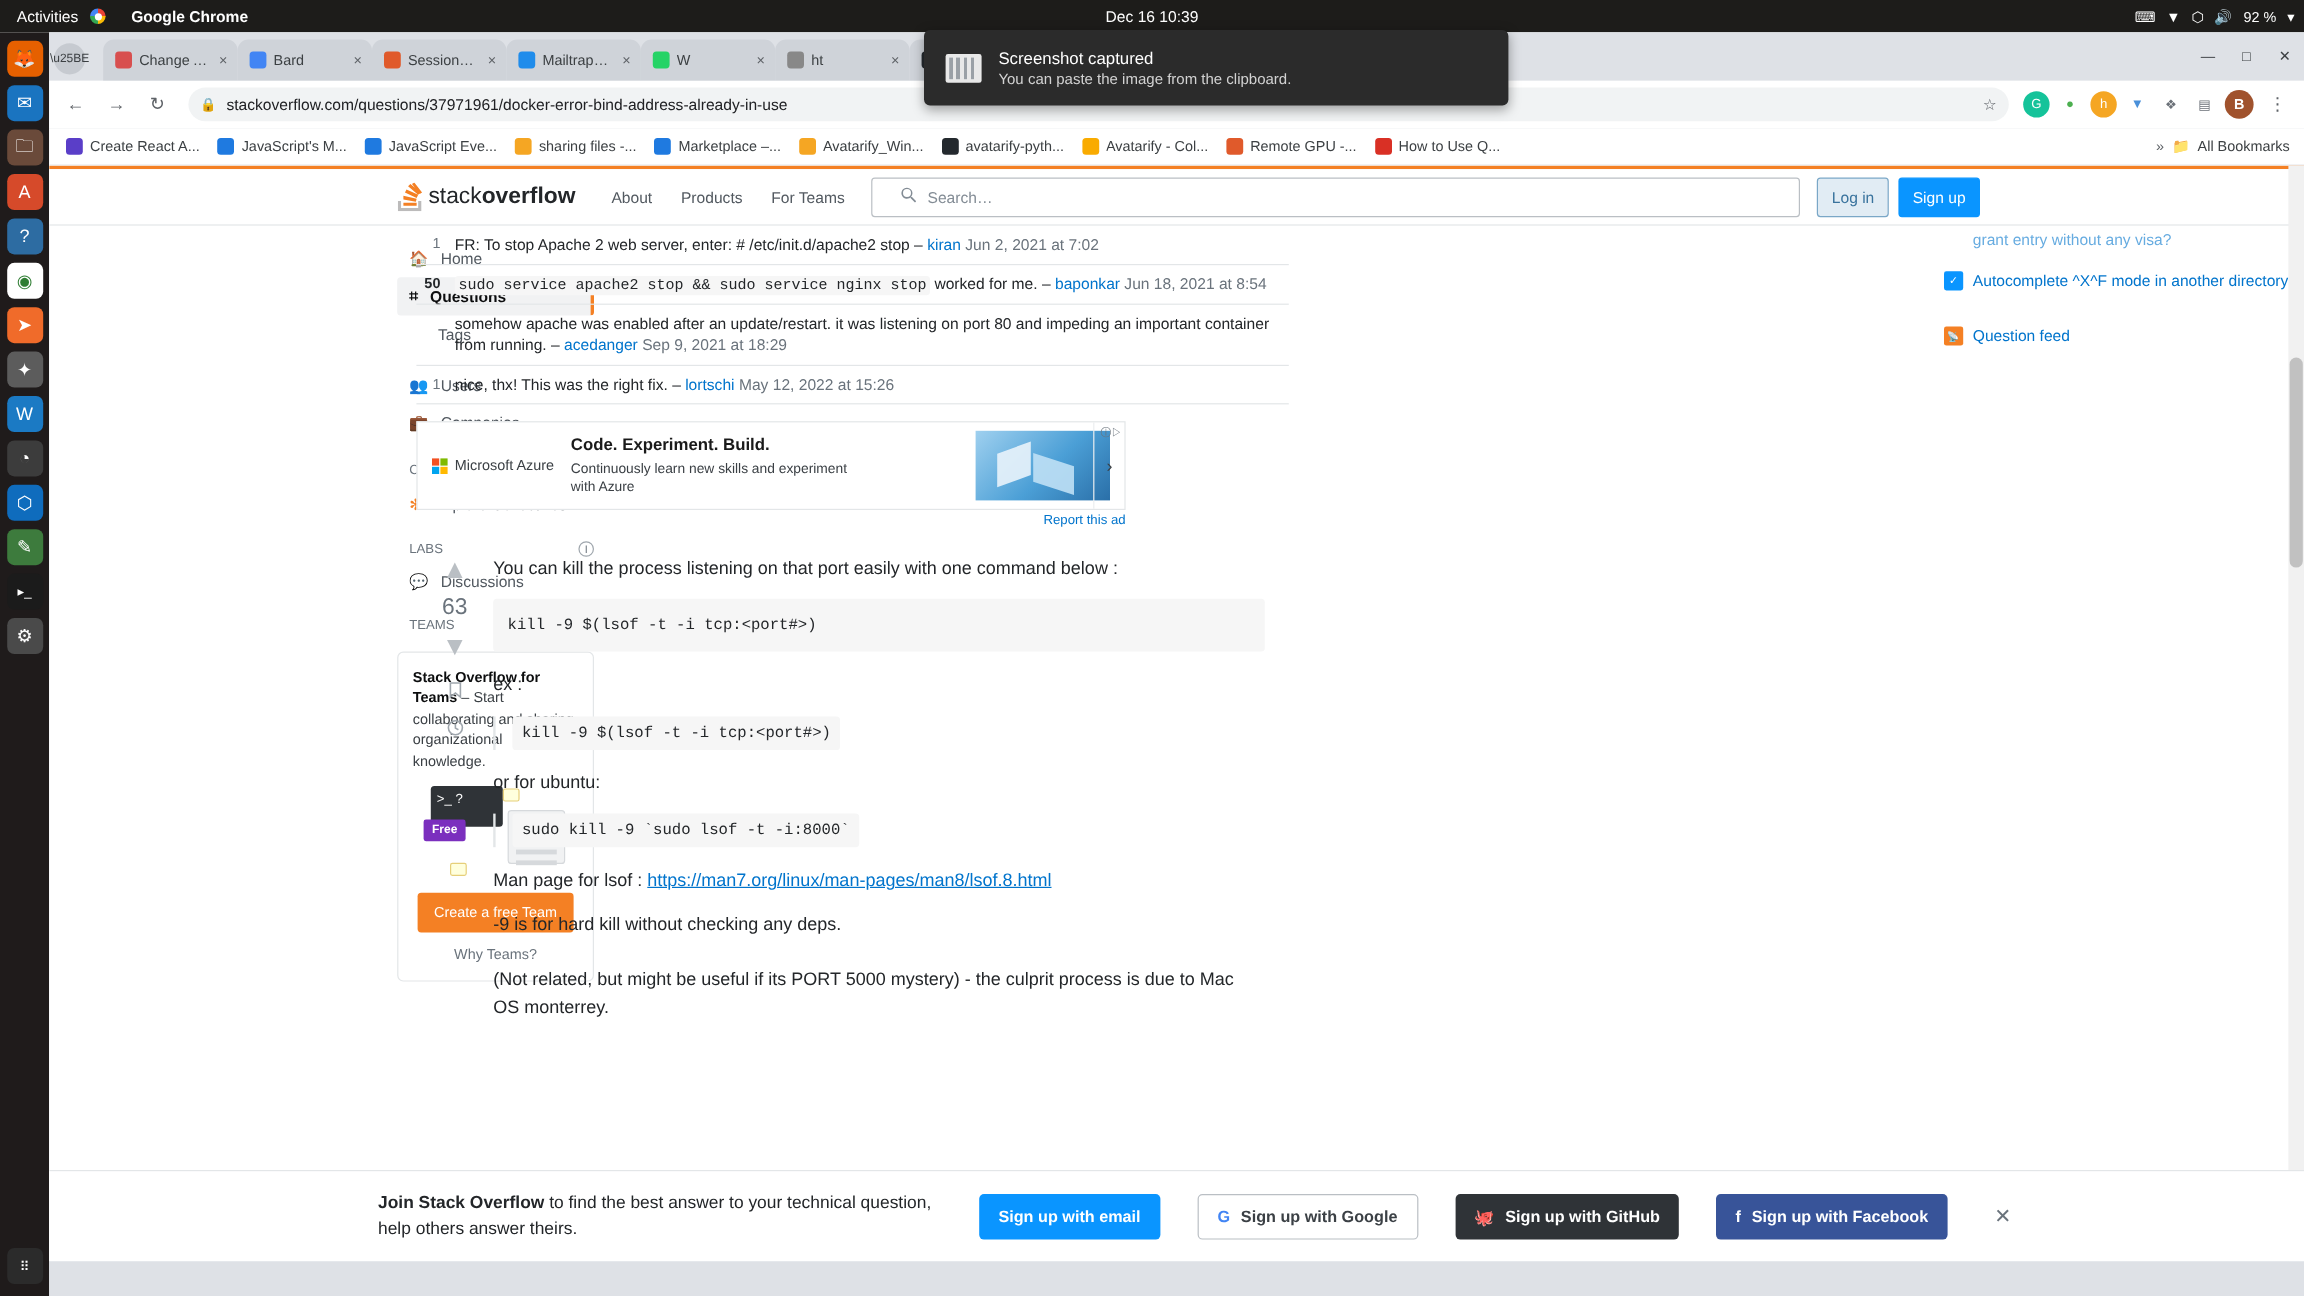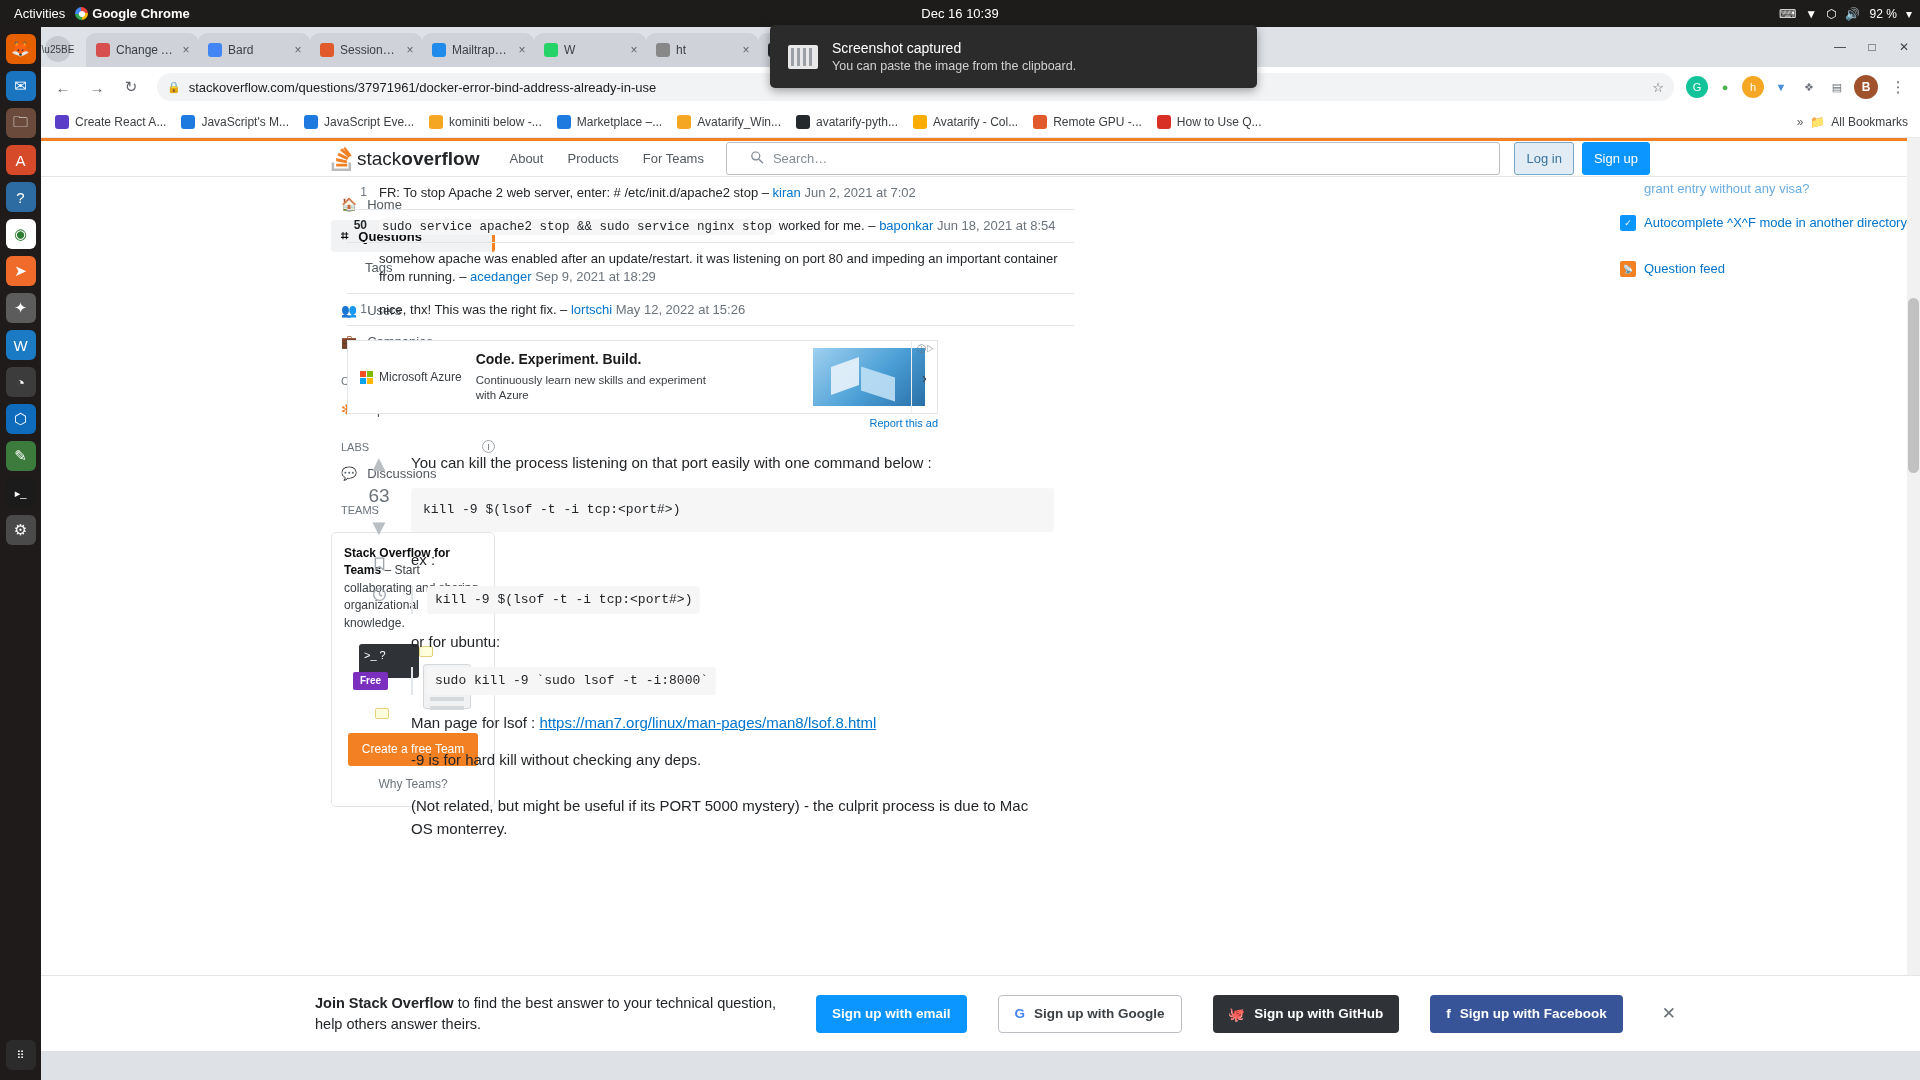--- a/index.html
+++ b/index.html
@@ -11,21 +11,21 @@
     color: #232629;
   }
 
   
   #os-topbar {
     position: absolute; top: 0; left: 0; width: 1920px; height: 27px;
     background: #1d1c1a; color: #ffffff;
     display: flex; align-items: center; font-size: 13px;
   }
   #os-topbar .activities { padding: 0 10px 0 14px; font-size: 13px; }
-  #os-topbar .app-name { display: flex; align-items: center; gap: 4px; font-weight: bold; justify-content: flex-end; }
+  #os-topbar .app-name { display: flex; align-items: center; gap: 21px; font-weight: bold; justify-content: flex-end; }
   #os-topbar .chrome-dot {
     width: 13px; height: 13px; border-radius: 50%;
     background: conic-gradient(#ea4335 0 25%, #fbbc05 25% 50%, #34a853 50% 75%, #4285f4 75% 100%);
     position: relative;
   }
   #os-topbar .chrome-dot:after {
     content: ""; position: absolute; left: 3.5px; top: 3.5px;
     width: 6px; height: 6px; border-radius: 50%; background: #fff;
   }
   #os-topbar .clock {
@@ -137,21 +137,21 @@
   #bm-allbookmarks { display: flex; align-items: center; gap: 6px; padding-right: 4px; }
 
   
   #viewport {
     position: relative; height: 913px; background: #ffffff; overflow: hidden;
   }
   #so-topline { height: 3px; background: #f48024; }
 
   
   #so-header {
-    height: 36px; background: #fff; border-bottom: 1px solid #e3e6e8;
+    height: 47px; background: #fff; border-bottom: 1px solid #e3e6e8;
     display: flex; align-items: center; padding-left: 290px; gap: 0;
   }
   #so-logo { display: flex; align-items: center; gap: 4px; margin-right: 18px; }
   #so-logo .logo-stack {
     width: 22px; height: 24px; position: relative; display: inline-block;
   }
   #so-logo .logo-text { font-size: 19px; color: #232629; }
   #so-logo .logo-text b { font-weight: bold; }
   .so-nav { font-size: 13px; color: #525960; padding: 8px 12px; border-radius: 14px; }
   #so-search {
@@ -455,21 +455,21 @@
     <div class="bm">
       <span class="bm-ico" style="background:#1f7ae0"></span>
       <span class="bm-label">JavaScript's M...</span>
     </div>
     <div class="bm">
       <span class="bm-ico" style="background:#1f7ae0"></span>
       <span class="bm-label">JavaScript Eve...</span>
     </div>
     <div class="bm">
       <span class="bm-ico" style="background:#f5a623"></span>
-      <span class="bm-label">kominiti below -...</span>
+      <span class="bm-label">sharing files -...</span>
     </div>
     <div class="bm">
       <span class="bm-ico" style="background:#1f7ae0"></span>
       <span class="bm-label">Marketplace –...</span>
     </div>
     <div class="bm">
       <span class="bm-ico" style="background:#f5a623"></span>
       <span class="bm-label">Avatarify_Win...</span>
     </div>
     <div class="bm">

